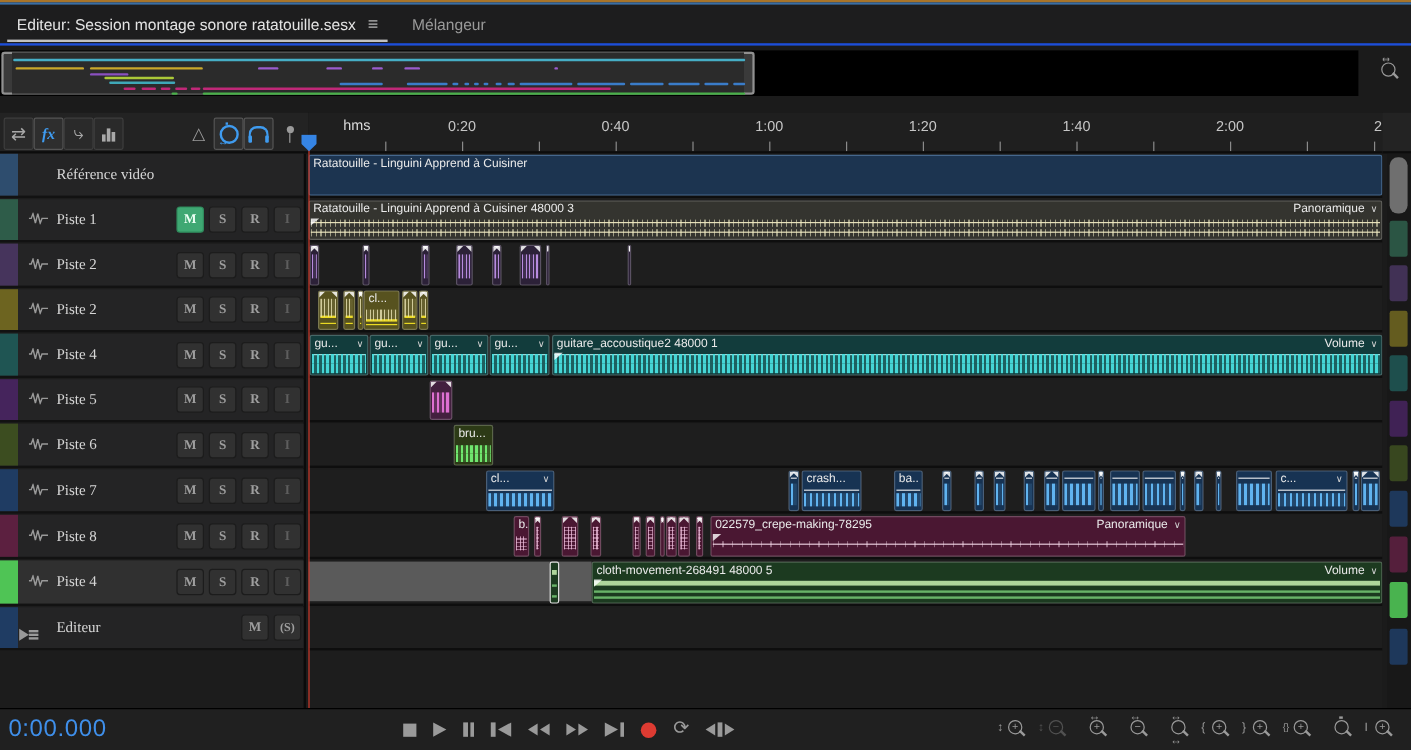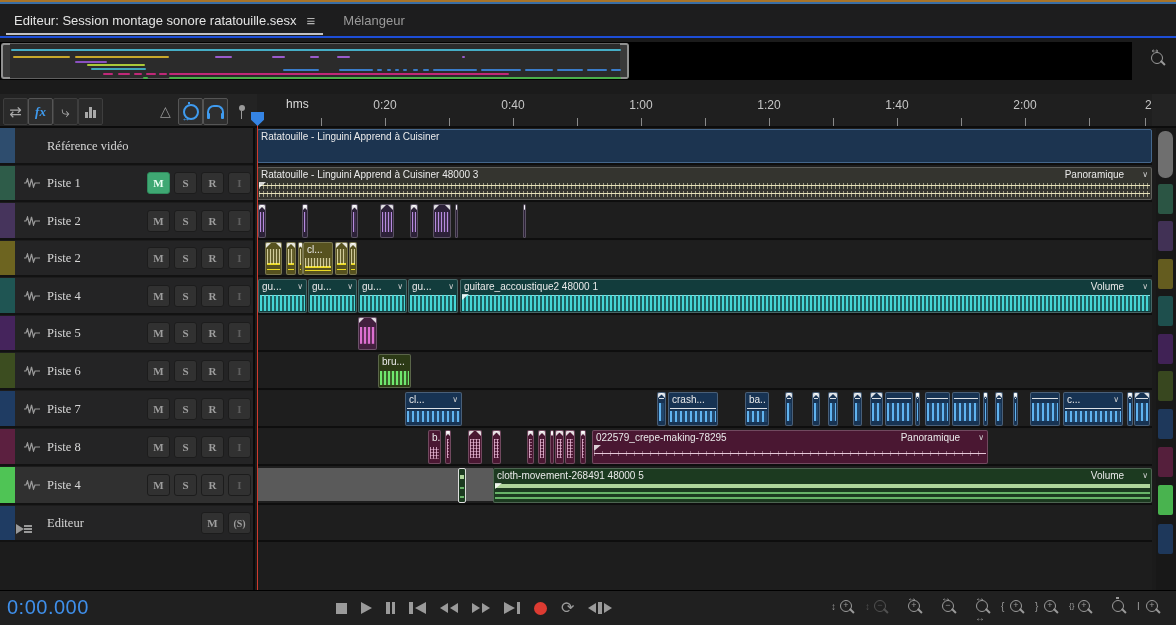--- a/index.html
+++ b/index.html
@@ -79,21 +79,21 @@
   .mixic::after{content:"";position:absolute;right:0;top:1px;border-left:8px solid #9a9a9a;
       border-top:5px solid transparent;border-bottom:5px solid transparent;}
 
   
   #lanes{left:257px;top:128px;width:895px;height:462px;background:#1d1d1d;overflow:hidden;}
   .lrow{position:absolute;left:0;width:895px;background:#1e1e1e;border-bottom:2px solid #0e0e0e;}
   .clip{position:absolute;border:1px solid rgba(255,255,255,.22);border-radius:2px;overflow:hidden;}
   .clip .ttl{height:13px;line-height:13px;font-size:10px;color:#eaeaea;padding:0 3px;white-space:nowrap;
       display:flex;justify-content:space-between;gap:6px;}
   .chev{font-size:8px;color:#cfcfcf;line-height:13px;}
-  .rl{display:flex;gap:18px;}
+  .rl{display:flex;gap:5px;}
   .wv{position:absolute;left:1px;right:1px;bottom:1px;}
   .grayblk{position:absolute;background:#5a5a5a;border:none;border-radius:0;}
   .smallfade::before{content:"";position:absolute;left:0;top:0;border-top:5px solid rgba(255,255,255,.85);border-right:5px solid transparent;}
   .smallfade::after{content:"";position:absolute;right:0;top:0;border-top:5px solid rgba(255,255,255,.85);border-left:5px solid transparent;}
   .fadeL::before{content:"";position:absolute;left:1px;top:14px;border-top:6px solid rgba(255,255,255,.8);border-right:7px solid transparent;z-index:3;}
 
   .w-pale{background:
     linear-gradient(rgba(239,233,192,.95),rgba(239,233,192,.95)) 0 24%/100% 1px no-repeat,
     linear-gradient(rgba(239,233,192,.95),rgba(239,233,192,.95)) 0 76%/100% 1px no-repeat,
     repeating-linear-gradient(90deg,rgba(225,222,185,.6) 0 1px,rgba(225,222,185,0) 1px 4px) 0 16%/100% 6px no-repeat,

